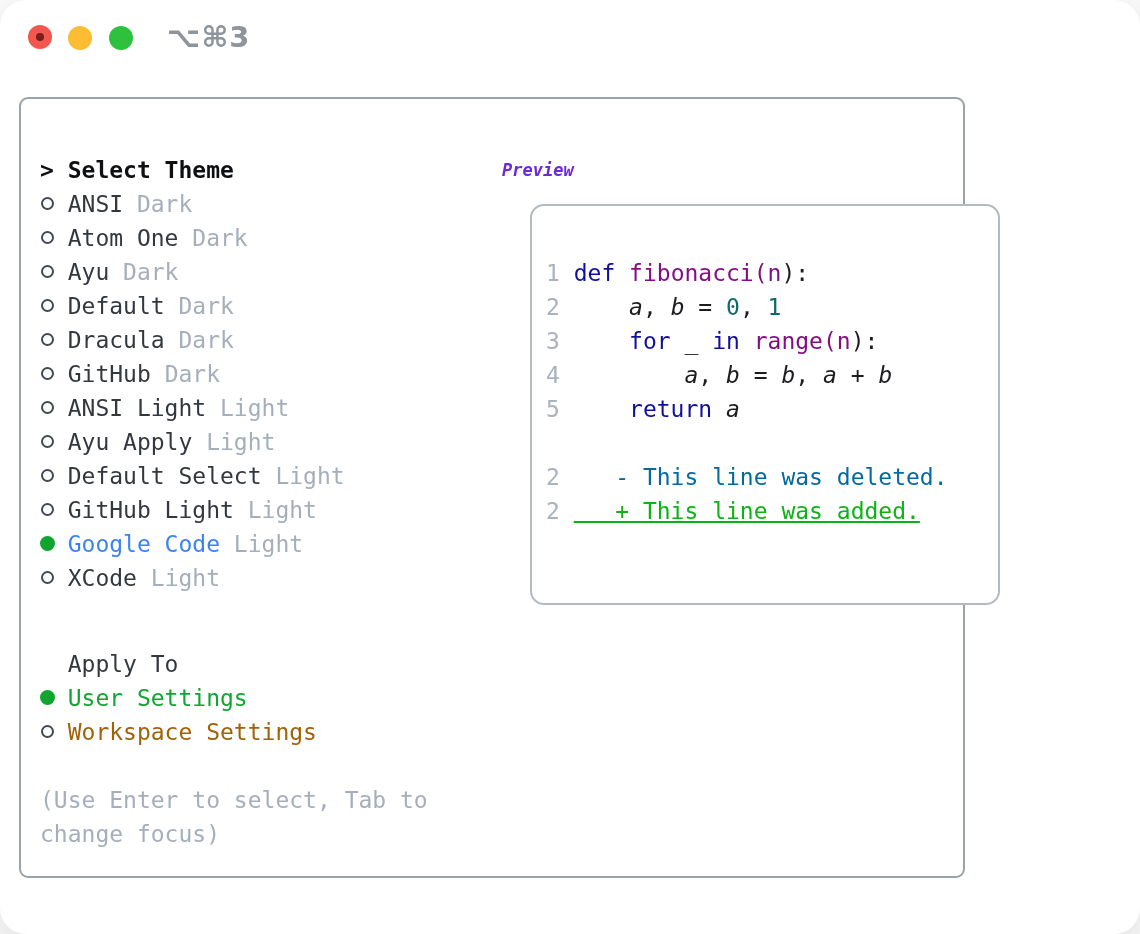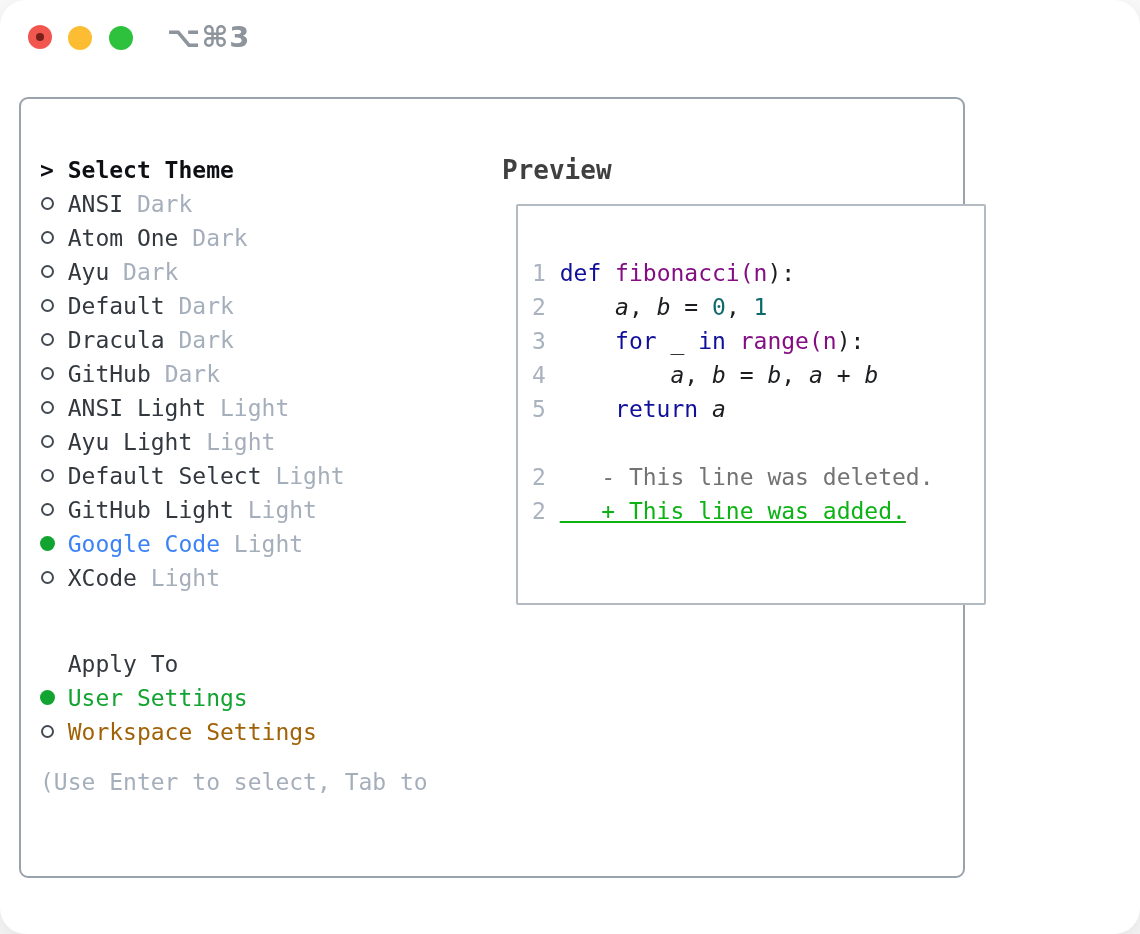--- a/index.html
+++ b/index.html
@@ -37,40 +37,40 @@
   .circle.sel{border:none;width:15px;height:15px;background:#12a430;top:9px;left:0;}
   .prompt{display:inline-block;width:2ch;font-weight:bold;color:#0d0f13;}
   .hdr{font-weight:bold;color:#0d0f13;}
   .theme-name{color:#33383f;}
   .theme-name.sel{color:#3b82f6;}
   .variant{color:#a5aebb;margin-top:24px;}
   .section-label{margin-top:52px;}
   .section-label .ind{display:inline-block;width:2ch;}
   .opt-name{color:#a16207;}
   .opt-name.sel{color:#12a430;}
-  .hint{margin-top:16px;color:#a5aebb;}
+  .hint{margin-top:34px;color:#a5aebb;}
   
   .preview-label{
     position:absolute;left:481px;top:54px;height:34px;line-height:34px;
-    font-size:26px;font-weight:bold;color:#404040;
+    font-size:17px;font-weight:bold;color:#6d28d9;font-style:italic;
   }
   .preview-box{
-    position:absolute;left:495px;top:105px;width:470px;height:401px;
-    border:2px solid #b3bac2;background:#ffffff;border-radius:2px;
+    position:absolute;left:509px;top:105px;width:470px;height:401px;
+    border:2px solid #b3bac2;background:#ffffff;border-radius:14px;
     padding:50px 0 0 14px;overflow:hidden;
   }
   .code-line{height:34px;line-height:34px;font-size:23px;white-space:pre;}
   .num{display:inline-block;width:1ch;margin-right:1ch;color:#a9b2bf;}
   .tok-kw{color:#0f0f9b;}
   .tok-fn{color:#840d84;}
   .tok-lit{color:#0e6a6a;}
   .tok-pl{color:#1b1d20;}
   .tok-var{color:#1b1d20;font-style:italic;}
   .tok-ctx{color:#82868c;}
-  .tok-del{color:#737373;}
+  .tok-del{color:#0369a1;}
   .tok-add{color:#0db315;text-decoration:underline;}
 </style>
 </head>
 <body>
 
 <div class="window">
 
   <div class="titlebar">
     <span class="tl red">
         <span class="dot"></span>
@@ -86,36 +86,37 @@
       <div class="row"><span class="prompt">&gt;</span><span class="hdr">Select Theme</span></div>
 
       <div id="theme-list">
           <div class="row"><span class="marker"><span class="circle"></span></span><span class="theme-name">ANSI</span><span class="variant"> Dark</span></div>
           <div class="row"><span class="marker"><span class="circle"></span></span><span class="theme-name">Atom One</span><span class="variant"> Dark</span></div>
           <div class="row"><span class="marker"><span class="circle"></span></span><span class="theme-name">Ayu</span><span class="variant"> Dark</span></div>
           <div class="row"><span class="marker"><span class="circle"></span></span><span class="theme-name">Default</span><span class="variant"> Dark</span></div>
           <div class="row"><span class="marker"><span class="circle"></span></span><span class="theme-name">Dracula</span><span class="variant"> Dark</span></div>
           <div class="row"><span class="marker"><span class="circle"></span></span><span class="theme-name">GitHub</span><span class="variant"> Dark</span></div>
           <div class="row"><span class="marker"><span class="circle"></span></span><span class="theme-name">ANSI Light</span><span class="variant"> Light</span></div>
-          <div class="row"><span class="marker"><span class="circle"></span></span><span class="theme-name">Ayu Light</span><span class="variant"> Light</span></div>
+          <div class="row"><span class="marker"><span class="circle"></span></span><span class="theme-name">Ayu Apply</span><span class="variant"> Light</span></div>
           <div class="row"><span class="marker"><span class="circle"></span></span><span class="theme-name">Default Select</span><span class="variant"> Light</span></div>
           <div class="row"><span class="marker"><span class="circle"></span></span><span class="theme-name">GitHub Light</span><span class="variant"> Light</span></div>
           <div class="row"><span class="marker"><span class="circle sel"></span></span><span class="theme-name sel">Google Code</span><span class="variant"> Light</span></div>
           <div class="row"><span class="marker"><span class="circle"></span></span><span class="theme-name">XCode</span><span class="variant"> Light</span></div>
         </div>
 
       <div class="row section-label"><span class="ind"></span><span>Apply To</span></div>
 
       <div id="apply-list">
           <div class="row"><span class="marker"><span class="circle sel"></span></span><span class="opt-name sel">User Settings</span></div>
           <div class="row"><span class="marker"><span class="circle"></span></span><span class="opt-name">Workspace Settings</span></div>
         </div>
 
       <div class="hint">
         <div class="row" style="color:inherit">(Use Enter to select, Tab to</div>
+        <div class="row" style="color:inherit">change focus)</div>
       </div>
     </div>
 
     <div class="preview-label">Preview</div>
 
     <div class="preview-box">
       <div id="code-area">
           <div class="code-line"><span class="num">1</span><span class="tok-kw">def</span><span class="tok-pl"> </span><span class="tok-fn">fibonacci(n</span><span class="tok-pl">):</span></div>
           <div class="code-line"><span class="num">2</span><span class="tok-pl">    </span><span class="tok-var">a</span><span class="tok-pl">, </span><span class="tok-var">b</span><span class="tok-pl"> = </span><span class="tok-lit">0</span><span class="tok-pl">, </span><span class="tok-lit">1</span></div>
           <div class="code-line"><span class="num">3</span><span class="tok-pl">    </span><span class="tok-kw">for</span><span class="tok-pl"> _ </span><span class="tok-kw">in</span><span class="tok-pl"> </span><span class="tok-fn">range(n</span><span class="tok-pl">):</span></div>

